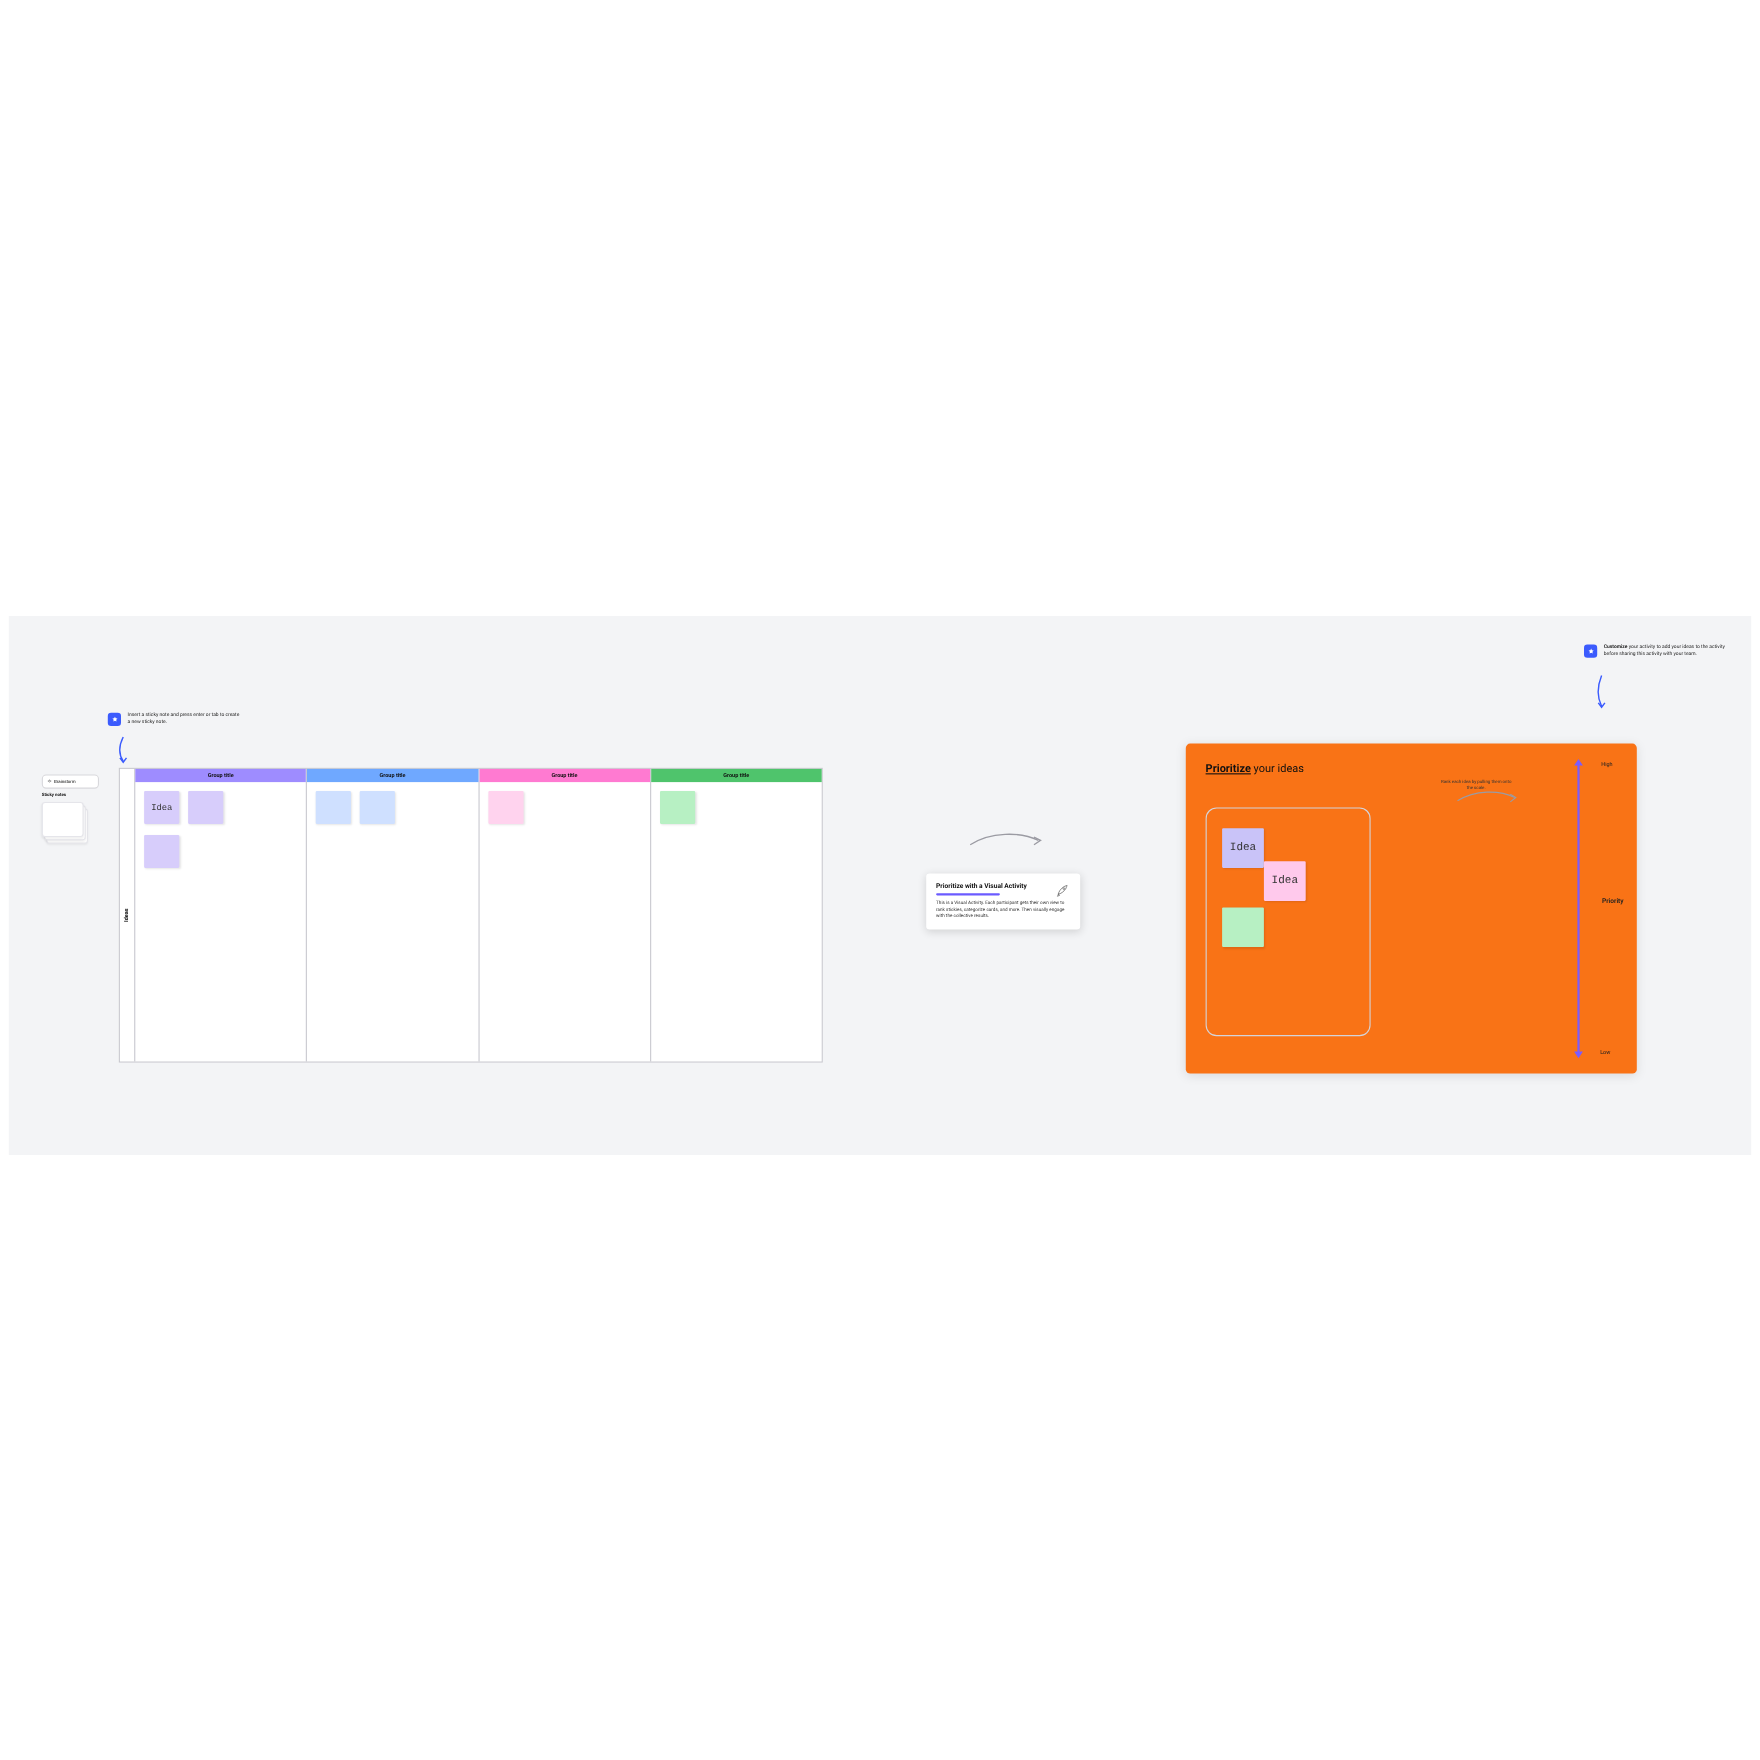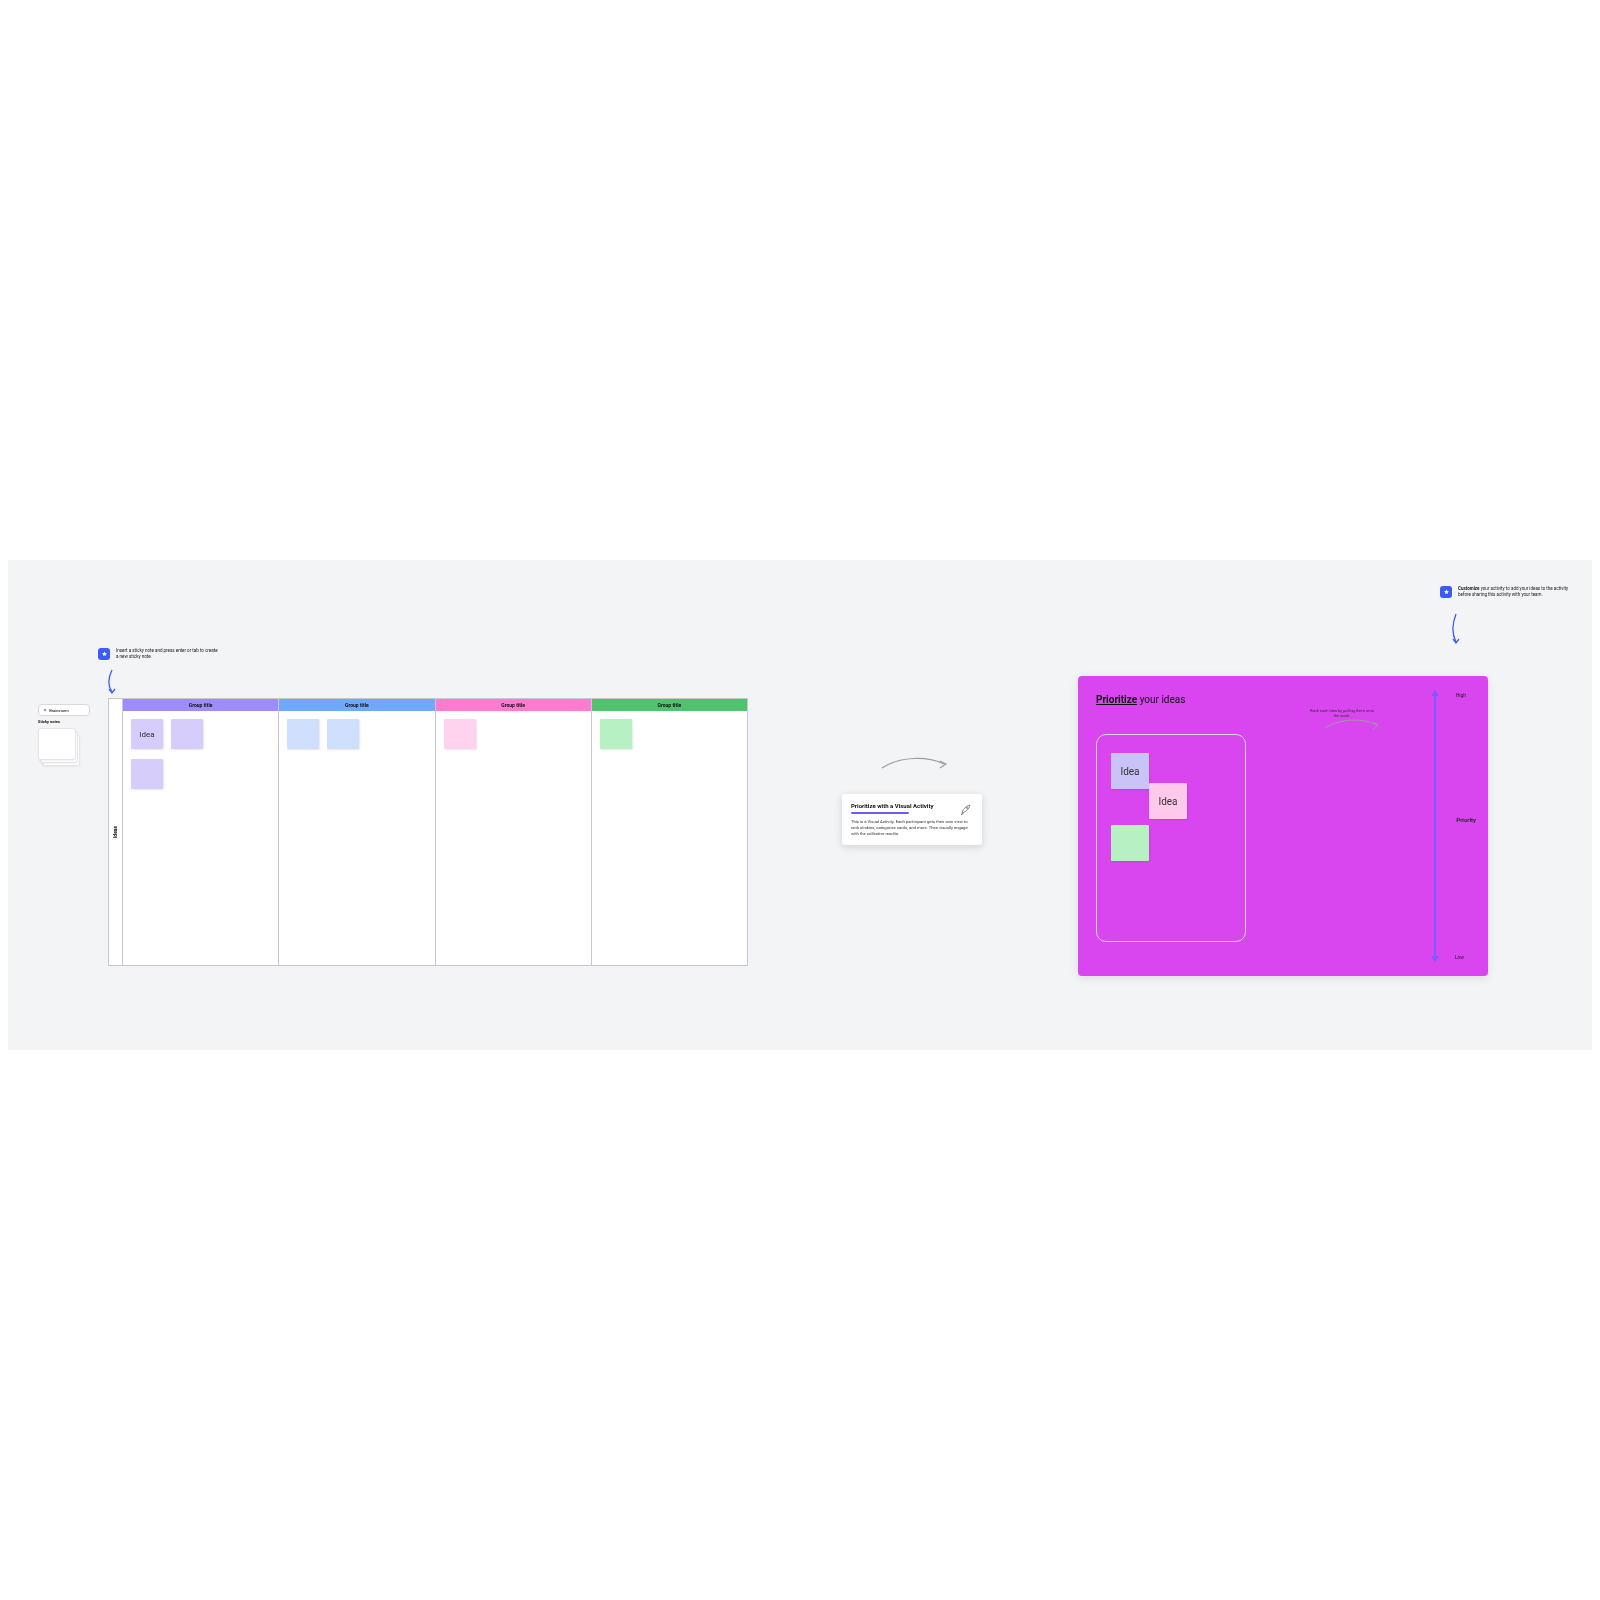--- a/index.html
+++ b/index.html
@@ -142,20 +142,21 @@
   }
   .note {
     position: absolute;
     width: 32px;
     height: 30px;
     border-radius: 1px;
     box-shadow: 1px 1px 2px rgba(0,0,0,0.10);
     display:flex;align-items:center;justify-content:center;
     font-size:8px;
     color:#333;
+    font-family:Liberation Mono, monospace;
   }
 
   
   .flow-arrow {
     position: absolute;
     top: 752px;
     left: 880px;
   }
   .info-card {
     position: absolute;
@@ -210,21 +211,21 @@
     left: 1448px;
   }
 
   
   .prioritize {
     position: absolute;
     top: 676px;
     left: 1078px;
     width: 410px;
     height: 300px;
-    background: #d946ef;
+    background: #f97316;
     border-radius: 4px;
     box-shadow: 0 2px 10px rgba(0,0,0,0.10);
     padding: 18px;
   }
   .prioritize-title {
     font-size: 10px;
     color:#111;
   }
   .prioritize-title .strong { font-weight:700; text-decoration: underline; }
   .prioritize-flow-arrow {

